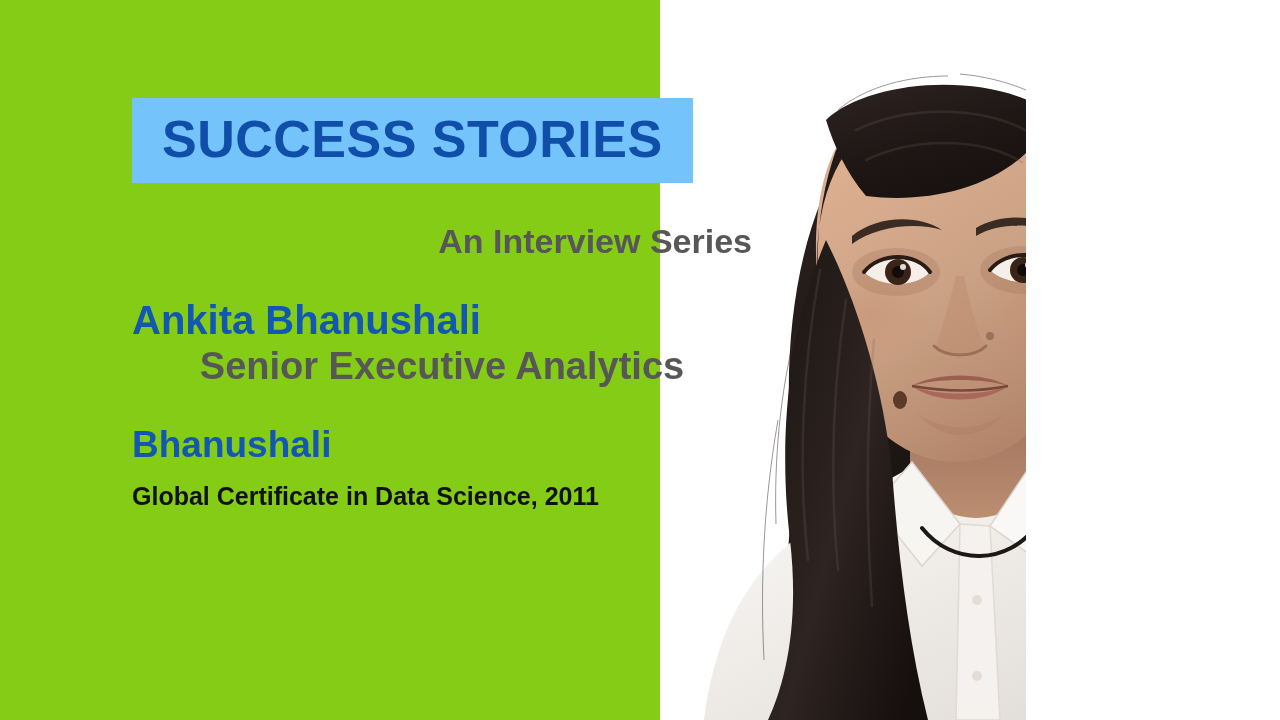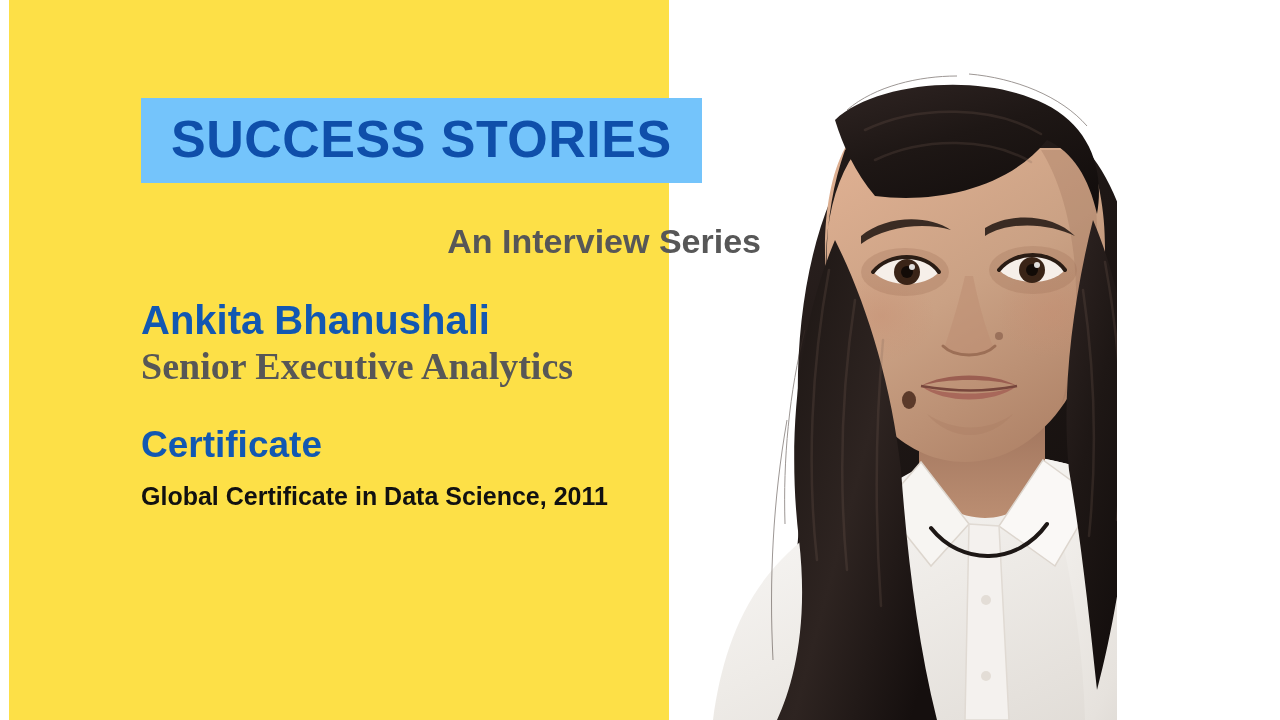--- a/index.html
+++ b/index.html
@@ -6,25 +6,24 @@
   html, body {
     margin: 0;
     padding: 0;
     background: #ffffff;
   }
   body {
     font-family: "Liberation Sans", sans-serif;
   }
   #stage {
     position: relative;
-    width: 1108px;
+    width: 1026px;
     height: 720px;
-    background: #fde047;
+    background: #84cc16;
     overflow: hidden;
-    margin-left: 9px;
   }
 
   
   .text-col {
     position: absolute;
     left: 132px;
     top: 98px;
     width: 620px;
     z-index: 5;
   }
@@ -61,27 +60,28 @@
   }
   .person-name {
     font-family: "Liberation Sans", sans-serif;
     font-weight: 700;
     font-size: 40px;
     color: #1258b2;
     line-height: 1.12;
     white-space: nowrap;
   }
   .person-role {
-    font-family: Liberation Serif, serif;
+    font-family: Liberation Sans, sans-serif;
     font-weight: 700;
     font-size: 38px;
     color: #575757;
     line-height: 1.15;
     margin-top: 2px;
     white-space: nowrap;
+    text-align: center;
   }
 
   .company-block {
     margin-top: 36px;
   }
   .company-name {
     font-family: "Liberation Sans", sans-serif;
     font-weight: 700;
     font-size: 37px;
     color: #1258b2;
@@ -129,21 +129,21 @@
     </div>
 
     <div class="series">An Interview Series</div>
 
     <div class="person-block">
       <div class="person-name">Ankita Bhanushali</div>
       <div class="person-role">Senior Executive Analytics</div>
     </div>
 
     <div class="company-block">
-      <div class="company-name">Certificate</div>
+      <div class="company-name">Bhanushali</div>
       <div class="credential">Global Certificate in Data Science, 2011</div>
     </div>
 
   </div>
 
   <div class="portrait-wrap">
     <svg class="portrait-svg" viewBox="0 0 620 720" preserveAspectRatio="xMidYMid slice">
       <defs>
         <linearGradient id="gShirt" x1="0" y1="0" x2="1" y2="1">
           <stop offset="0%" stop-color="#fbfaf9"></stop>

